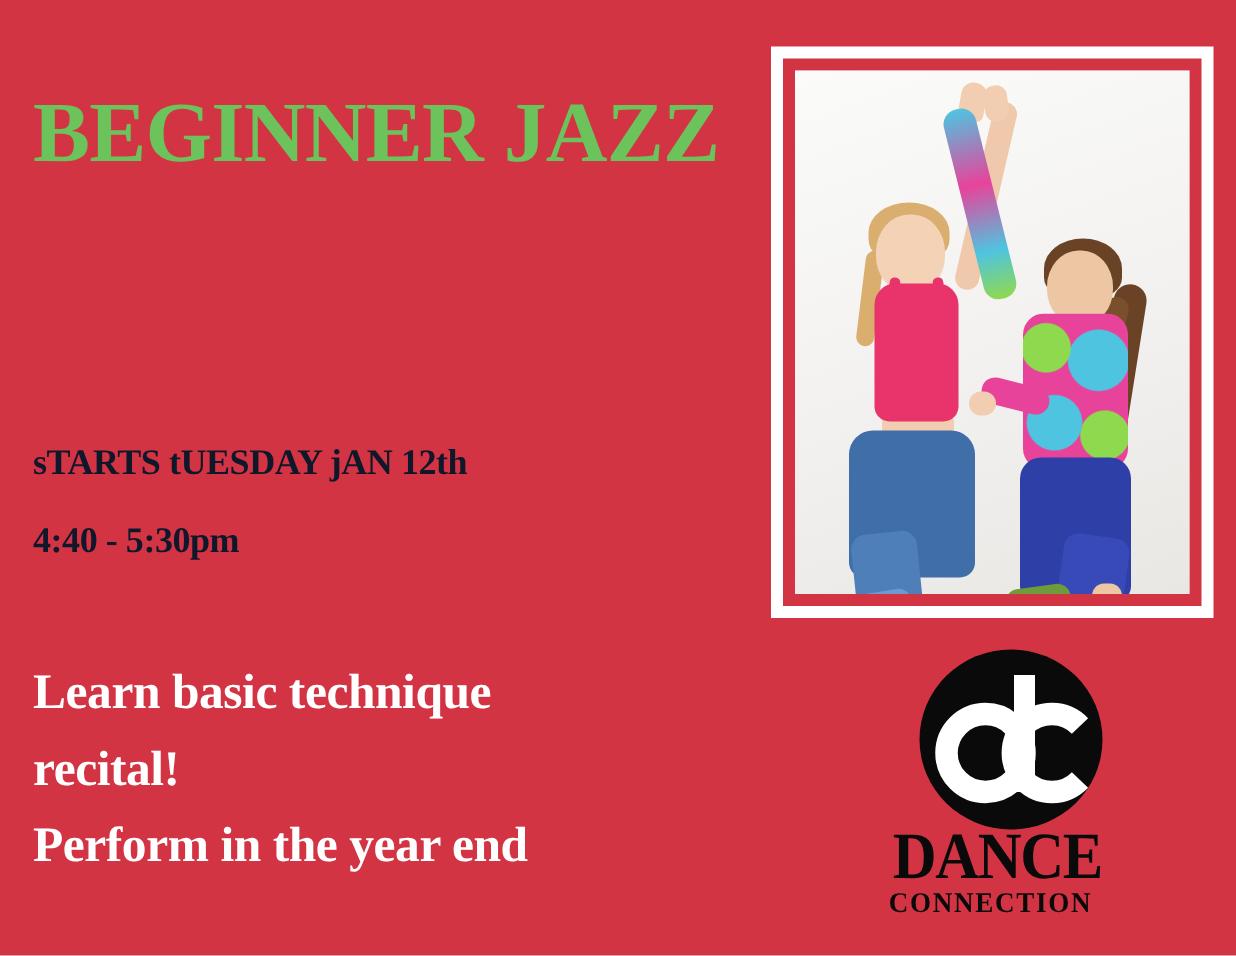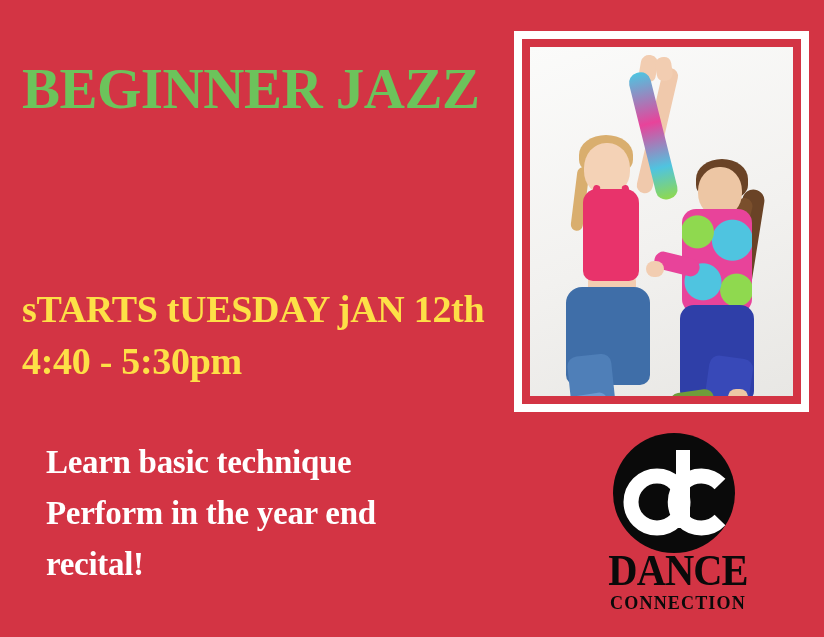--- a/index.html
+++ b/index.html
@@ -37,40 +37,39 @@
     line-height: 1.0;
     font-weight: bold;
     letter-spacing: 0px;
     color: #f9b45c;
     white-space: nowrap;
   }
   .schedule {
     position: absolute;
     left: 22px;
     top: 283px;
-    color: #fde047;
-    font-size: 38px;
+    color: #0f172a;
+    font-size: 24px;
     line-height: 52px;
     font-weight: bold;
     letter-spacing: -0.3px;
     white-space: nowrap;
   }
   .schedule .sched-line { display: block; }
 
   .description {
     position: absolute;
     left: 22px;
     top: 437px;
     color: #ffffff;
     font-size: 33px;
     line-height: 51px;
     font-weight: bold;
     letter-spacing: -0.3px;
     white-space: nowrap;
-    margin-left: 24px;
   }
   .description .desc-line { display: block; }
 
   
   .photo-frame {
     position: absolute;
     left: 514px;
     top: 31px;
     width: 295px;
     height: 381px;
@@ -233,21 +232,21 @@
     left: 24px;
     top: 0px;
     width: 124px;
     height: 122px;
   }
   .logo-wordmark {
     position: absolute;
     left: 0;
     top: 118px;
     width: 180px;
-    text-align: center;
+    text-align: left;
   }
   .logo-dance {
     display: block;
     color: #0a0a0a;
     font-size: 44px;
     font-weight: bold;
     line-height: 42px;
     letter-spacing: -1px;
     transform: scaleX(0.92);
   }
@@ -269,22 +268,22 @@
   <div class="headline">BEGINNER JAZZ</div>
 
 
   <div class="schedule">
     <span class="sched-line">sTARTS tUESDAY jAN 12th</span>
     <span class="sched-line">4:40 - 5:30pm</span>
   </div>
 
   <div class="description">
     <span class="desc-line">Learn basic technique</span>
+    <span class="desc-line">recital!</span>
     <span class="desc-line">Perform in the year end</span>
-    <span class="desc-line">recital!</span>
   </div>
 
   <div class="photo-frame">
     <div class="photo-frame-inner">
       <div class="photo">
         <div class="photo-bg"></div>
 
         <div class="dancer lg-arm-up"></div>
         <div class="dancer lg-hand"></div>
         <div class="dancer lg-braid"></div>

